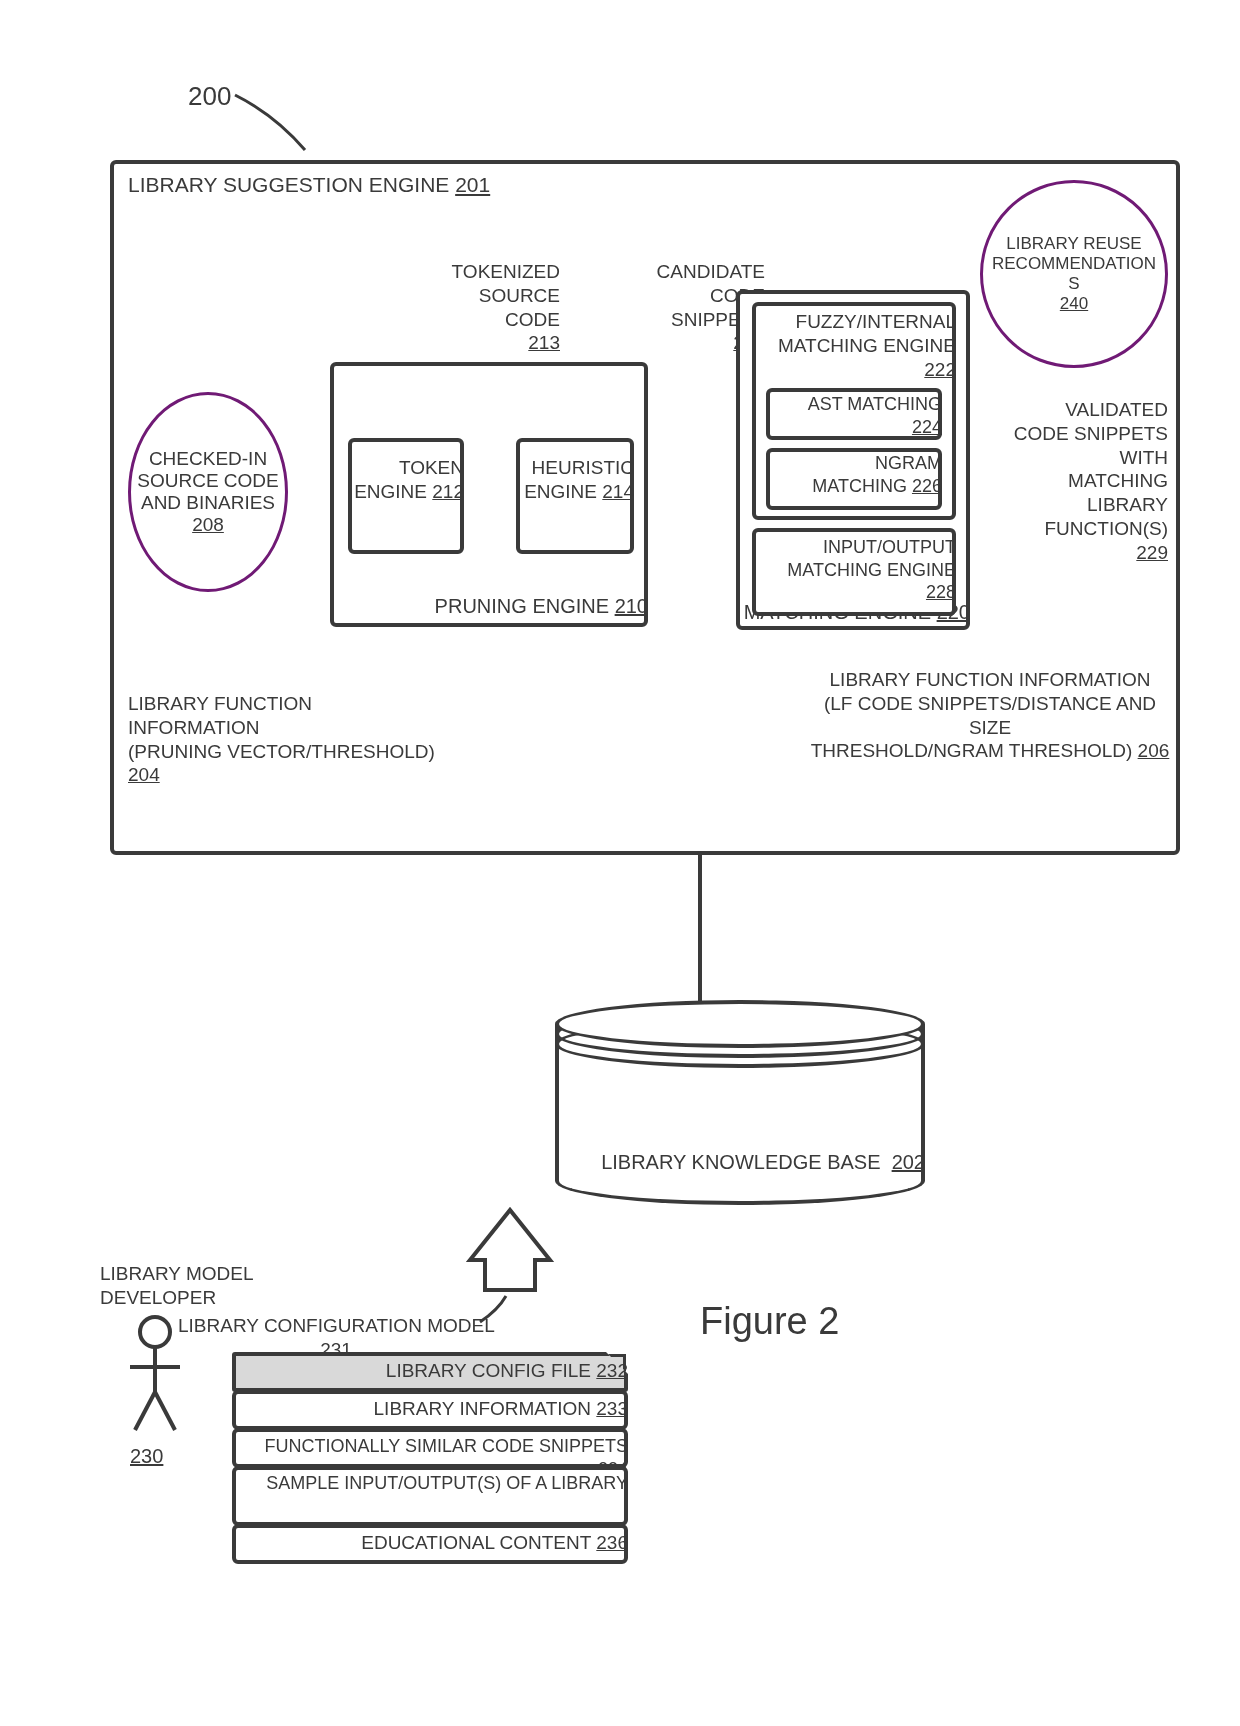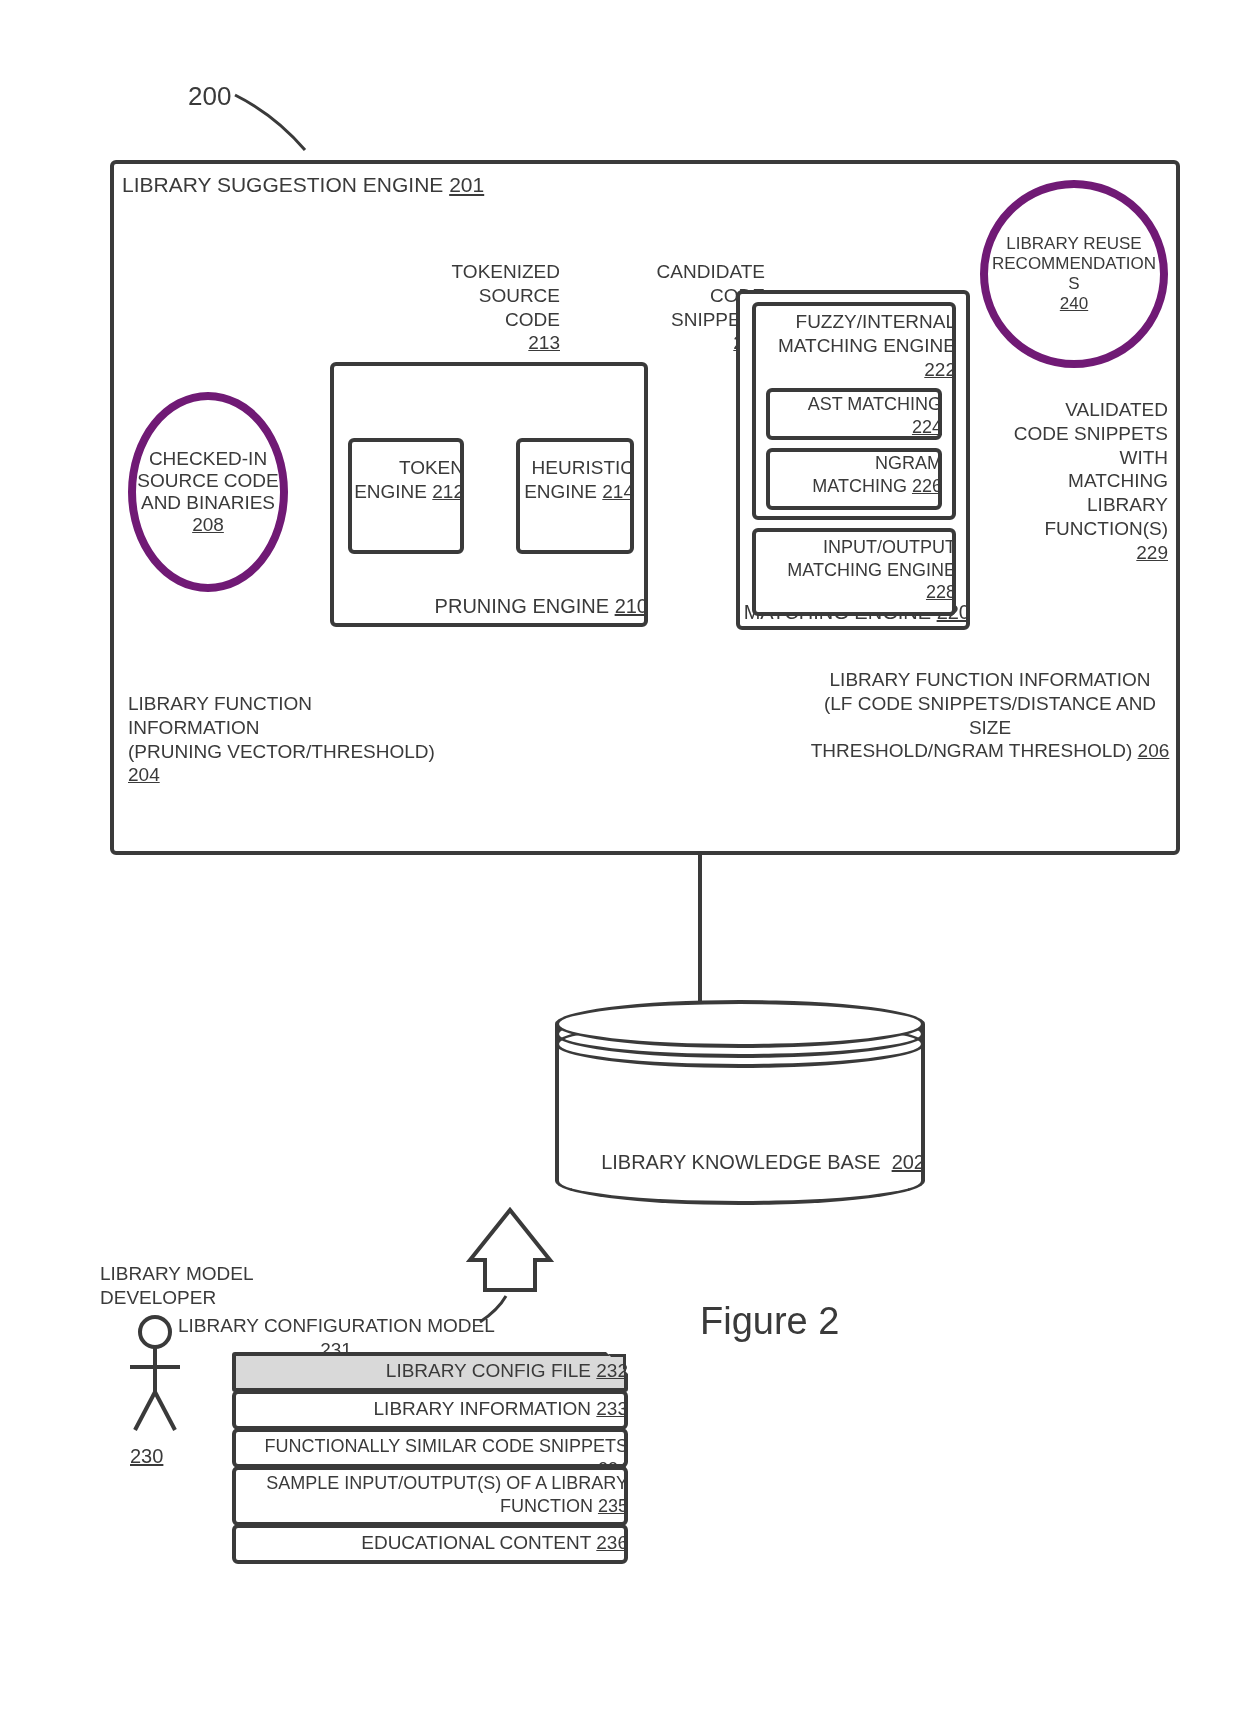--- a/index.html
+++ b/index.html
@@ -60,21 +60,21 @@
   .cyl .bot {
     width: 100%; height: 48px;
     border: 4px solid #3a3a3a;
     border-top-color: transparent;
     border-radius: 50%;
     position: absolute; bottom: 0; left: 0;
     background: #fff;
   }
   .ellipse {
     position: absolute;
-    border: 8px solid #701a75;
+    border: 3px solid #701a75;
     border-radius: 50%;
     display: flex;
     align-items: center;
     justify-content: center;
     text-align: center;
     background: #fff;
   }
   svg.arrows {
     position: absolute;
     top: 0; left: 0;
@@ -127,21 +127,21 @@
   <path d="M 425 760 Q 455 782 478 800" stroke="#3a3a3a" stroke-width="3" fill="none"></path>
 
   <path d="M 900 760 Q 870 785 835 805" stroke="#3a3a3a" stroke-width="3" fill="none"></path>
 
   <path d="M 485 1290 L 485 1260 L 470 1260 L 510 1210 L 550 1260 L 535 1260 L 535 1290 Z" fill="#fff" stroke="#3a3a3a" stroke-width="4"></path>
 
   <path d="M 480 1322 Q 498 1310 506 1296" stroke="#3a3a3a" stroke-width="3" fill="none"></path>
 </svg>
 
 <div class="box" style="left:110px; top:160px; width:1070px; height:695px;"></div>
-<div class="lbl" style="left:122px; top:172px; font-size:21px; text-align:right;">
+<div class="lbl" style="left:128px; top:172px; font-size:21px; text-align:right;">
   <span>LIBRARY SUGGESTION ENGINE</span>
   <span class="num-u">201</span>
 </div>
 
 <div class="ellipse" style="left:128px; top:392px; width:160px; height:200px; flex-direction:column; font-size:19px;">
   <div>CHECKED-IN</div>
   <div>SOURCE CODE</div>
   <div>AND BINARIES</div>
   <div class="num-u">208</div>
 </div>
@@ -286,21 +286,20 @@
 
 <div class="box" style="left:232px; top:1428px; width:396px; height:40px;"></div>
 <div class="lbl" style="left:232px; top:1435px; width:396px; font-size:18px;">
   <span>FUNCTIONALLY SIMILAR CODE SNIPPETS</span>
   <span class="num-u">234</span>
 </div>
 
 <div class="box" style="left:232px; top:1466px; width:396px; height:60px;"></div>
 <div class="lbl" style="left:232px; top:1472px; width:396px; font-size:18px;">
   <div>SAMPLE INPUT/OUTPUT(S) OF A LIBRARY</div>
-  <div><span>FUNCTION</span> <span class="num-u">235</span></div>
 </div>
 
 <div class="box" style="left:232px; top:1524px; width:396px; height:40px;"></div>
 <div class="lbl" style="left:232px; top:1531px; width:396px; font-size:19px;">
   <span>EDUCATIONAL CONTENT</span>
   <span class="num-u">236</span>
 </div>
 
 <div class="fig-label" style="left:700px; top:1300px;text-align:right;">Figure 2</div>
 

